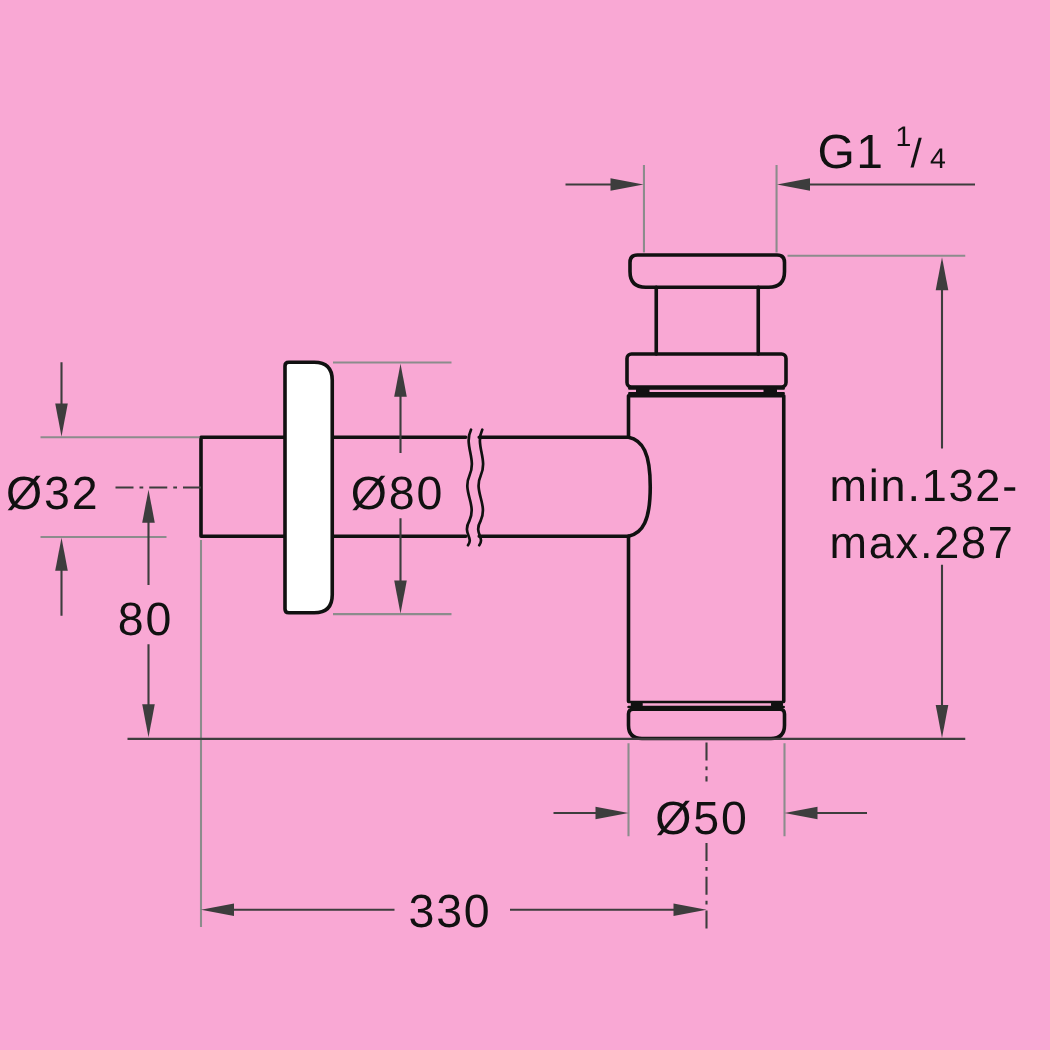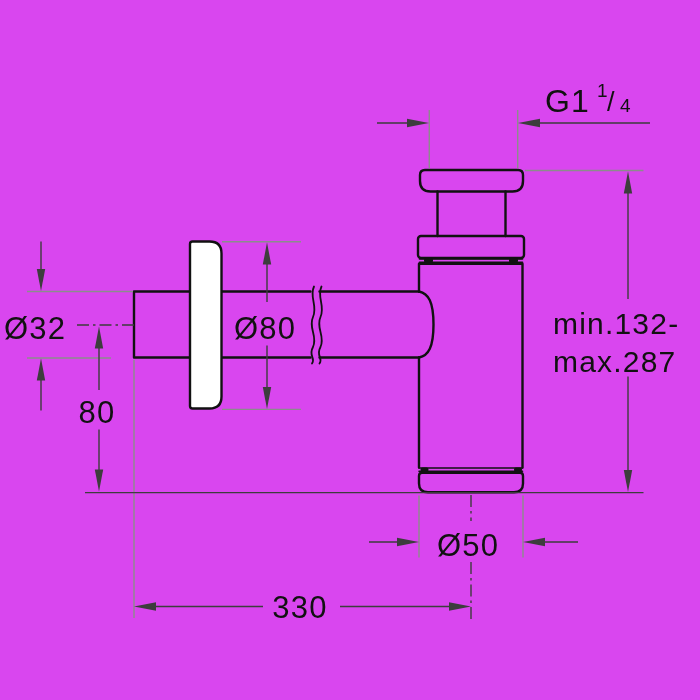--- a/index.html
+++ b/index.html
@@ -1,16 +1,16 @@
 <!DOCTYPE html>
 <html><head>
 <meta charset="utf-8">
 <style>
   html,body{margin:0;padding:0;background:#ffffff;}
-  .canvas{position:relative;width:700px;height:700px;background:#d946ef;overflow:hidden;}
+  .canvas{position:relative;width:700px;height:700px;background:#f9a8d4;overflow:hidden;}
   svg{display:block;}
   svg text{font-family:"Liberation Sans","DejaVu Sans",sans-serif;}
   .lbl{font-size:31px;letter-spacing:1.2px;}
   .lbl-range{font-size:30px;letter-spacing:1.2px;}
   .lbl-thread{font-size:32px;letter-spacing:1px;}
   .lbl-sup{font-size:19px;}
   .lbl-slash{font-size:27px;}
 </style>
 </head>
 <body>

